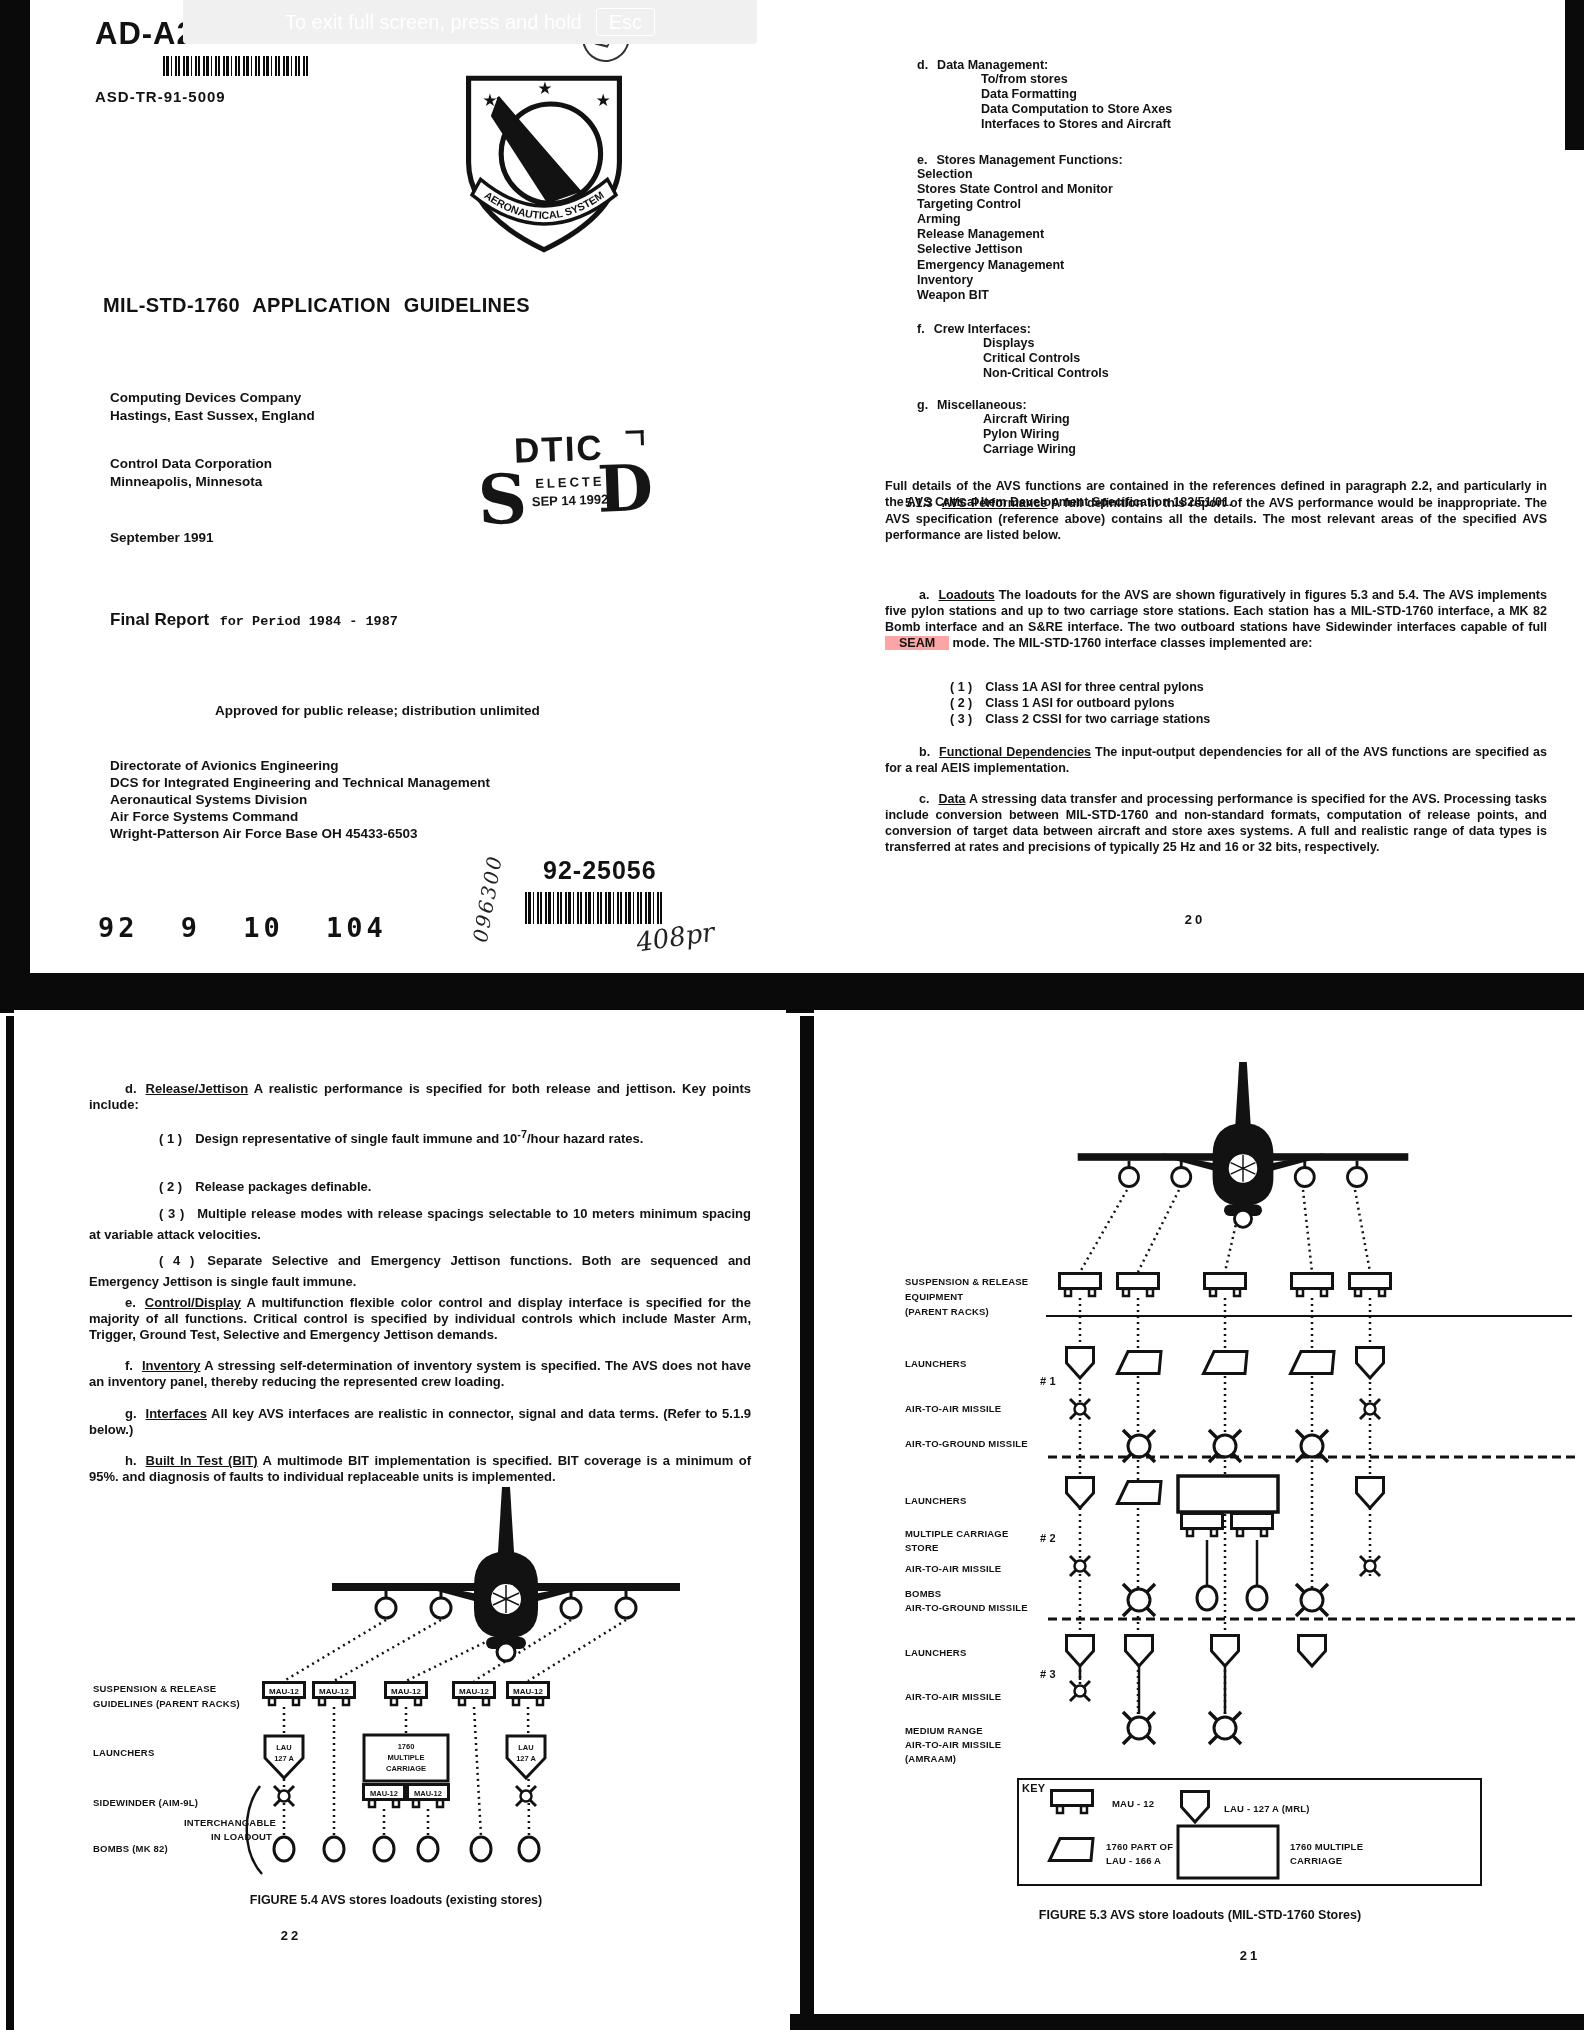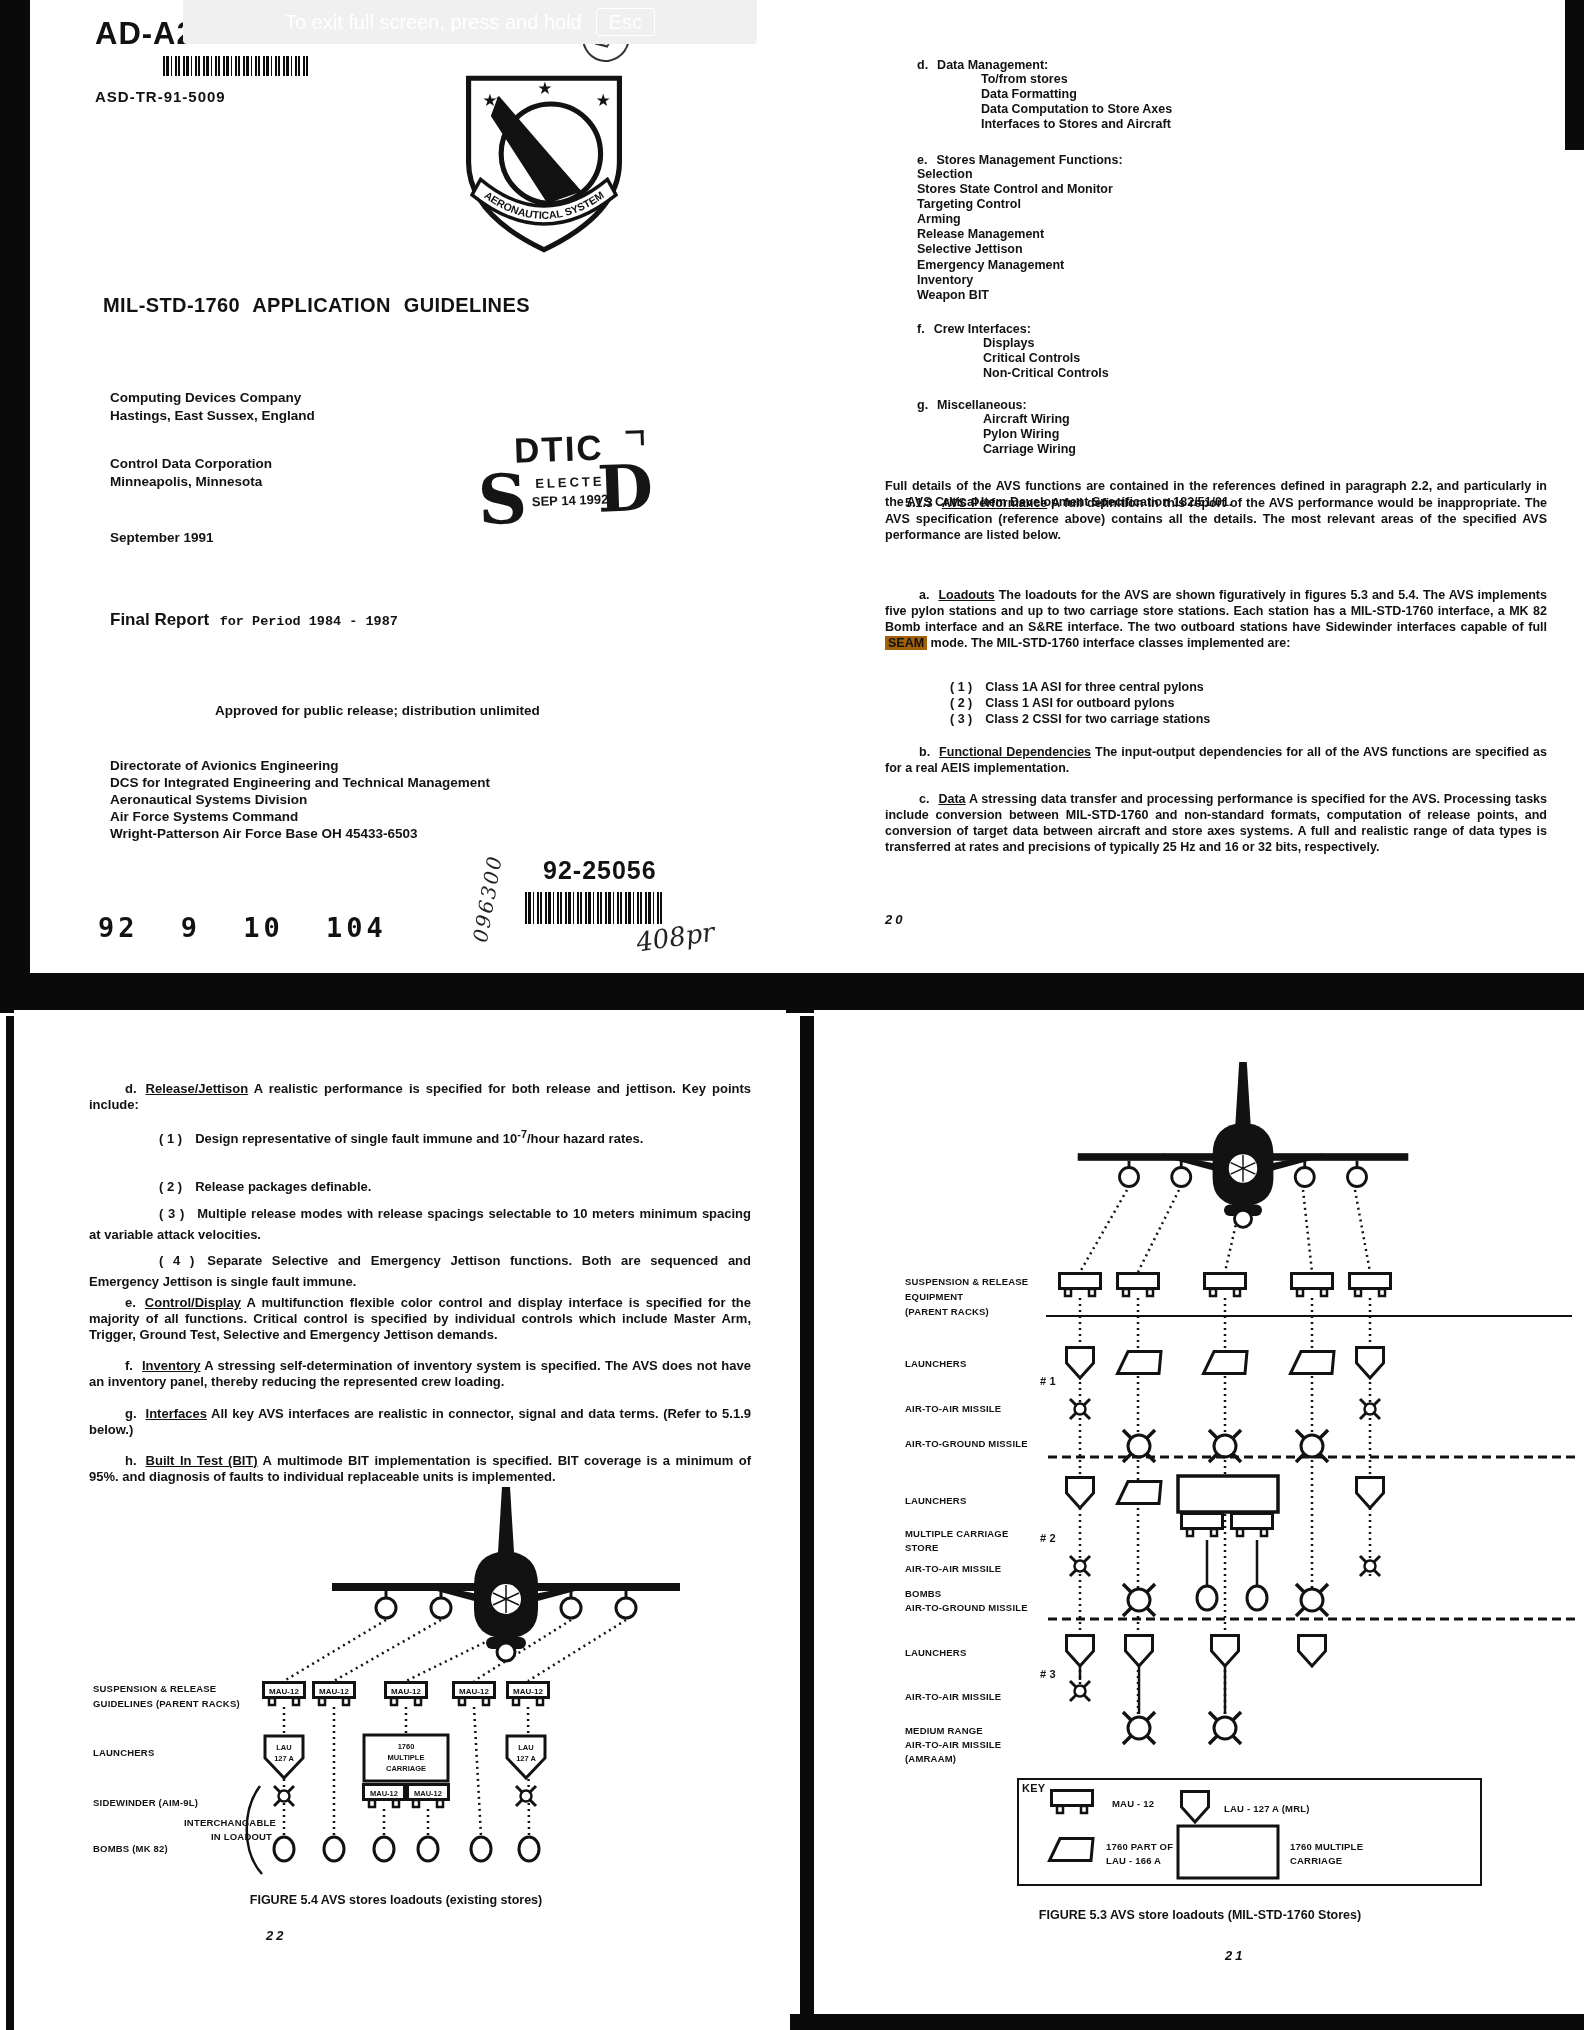--- a/index.html
+++ b/index.html
@@ -12,30 +12,30 @@
   .para{position:absolute;color:#121212;text-align:justify;font-weight:bold;}
   .p20{font-size:12.5px;line-height:16px;width:662px;left:85px;}
   .p22{font-size:13px;line-height:16px;width:662px;left:93px;}
   .ind-s{text-indent:20px;}
   .ind-m{text-indent:34px;}
   .ind-d{text-indent:36px;}
   .ind-pt{text-indent:70px;}
   .ul{text-decoration:underline;}
   .mr{margin-right:9px;}
   .mr2{margin-right:13px;}
-  .hl{background:#a16207;padding:0 3px;}
+  .hl{background:#fca5a5;padding:0 14px;}
   .hand{position:absolute;color:#222;font-family:"DejaVu Serif",serif;font-style:italic;white-space:nowrap;}
   .barcode{position:absolute;background:repeating-linear-gradient(90deg,#0a0a0a 0 2px,#fff 2px 3px,#0a0a0a 3px 6px,#fff 6px 8px,#0a0a0a 8px 9px,#fff 9px 12px,#0a0a0a 12px 14px,#fff 14px 15px,#0a0a0a 15px 17px,#fff 17px 20px);}
   .fs-overlay{position:absolute;left:183px;top:0;width:574px;height:44px;background:#f0f0f0;
       color:#fff;display:flex;align-items:center;justify-content:center;font-size:20px;
       border-radius:0 0 4px 4px;z-index:9;}
   .esc-key{display:inline-block;border:1.5px solid #fff;border-radius:3px;padding:0 12px;margin-left:14px;line-height:26px;}
   .lbl{position:absolute;white-space:nowrap;font-weight:bold;font-size:9.5px;letter-spacing:.2px;color:#121212;}
   .cap{position:absolute;font-weight:bold;font-size:12.5px;text-align:center;white-space:nowrap;color:#121212;}
-  .pnum{position:absolute;font-weight:bold;font-size:13px;letter-spacing:3px;color:#121212;font-style:italic;}
+  .pnum{position:absolute;font-weight:bold;font-size:13px;letter-spacing:3px;text-align:center;color:#121212;}
   .stamp{position:absolute;left:478px;top:437px;width:175px;height:135px;transform:rotate(-2deg);color:#151515;}
   .stamp span{position:absolute;white-space:nowrap;}
   .st-S{left:0;top:20px;font-size:68px;font-weight:bold;font-family:"DejaVu Serif",serif;}
   .st-D{left:120px;top:16px;font-size:64px;font-weight:bold;font-family:"DejaVu Serif",serif;}
   .st-DTIC{left:38px;top:-8px;font-size:35px;font-weight:bold;letter-spacing:2px;}
   .st-EL{left:58px;top:38px;font-size:13px;letter-spacing:3px;font-weight:bold;}
   .st-SEP{left:54px;top:56px;font-size:13px;font-weight:bold;}
   .st-brk{left:150px;top:-4px;width:15px;height:12px;border-top:3.5px solid #151515;border-right:3.5px solid #151515;}
   .circ2{position:absolute;left:552px;top:12px;width:44px;height:46px;border:2.5px solid #333;border-radius:50%;
          transform:rotate(14deg);display:flex;align-items:center;justify-content:center;

